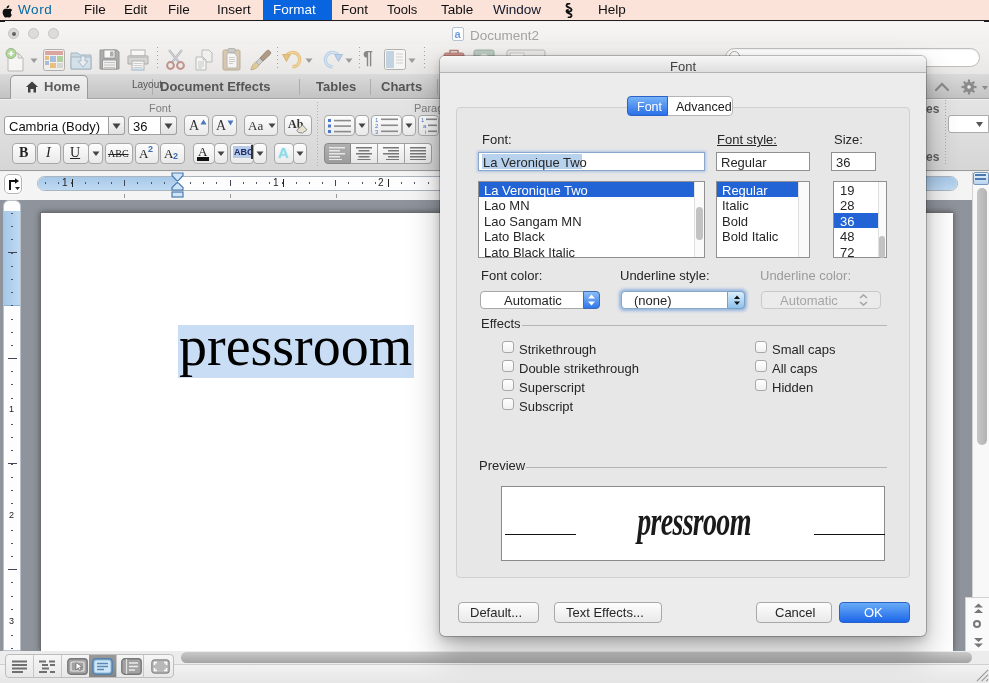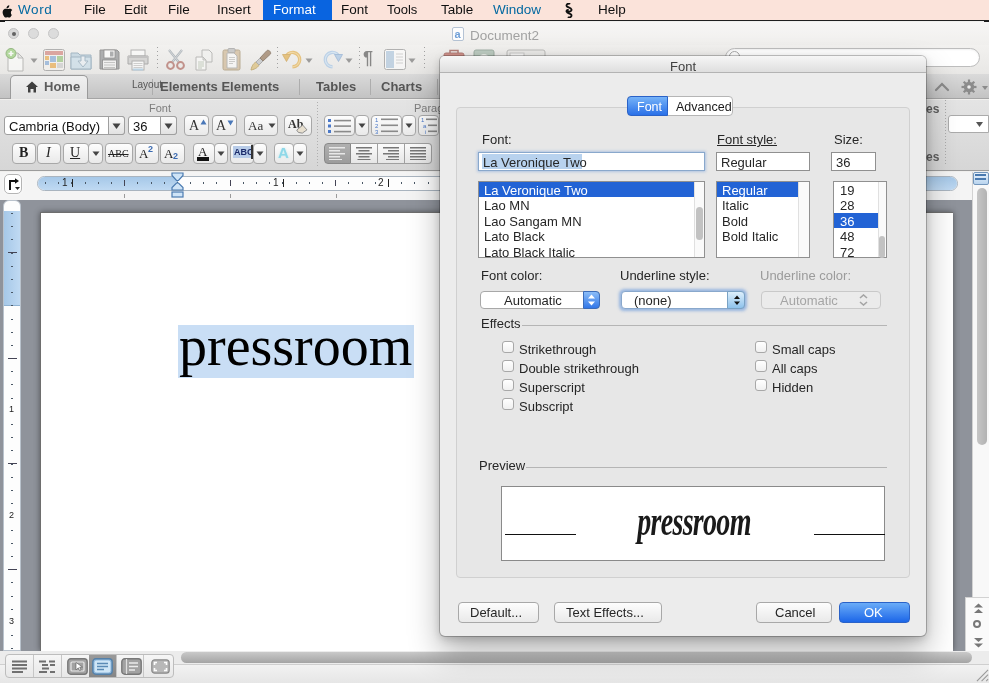--- a/index.html
+++ b/index.html
@@ -21,21 +21,21 @@
   <span class="abs" style="left:18px;top:2px;font-size:13.5px;font-weight:normal;color:#0369a1;letter-spacing:0.6px;">Word</span>
   <span class="abs" style="left:84px;top:2px;font-size:13.5px;color:#101010;">File</span>
   <span class="abs" style="left:124px;top:2px;font-size:13.5px;color:#101010;">Edit</span>
   <span class="abs" style="left:168px;top:2px;font-size:13.5px;color:#101010;">File</span>
   <span class="abs" style="left:217px;top:2px;font-size:13.5px;color:#101010;">Insert</span>
   <div class="abs" style="left:263px;top:0;width:69px;height:19.5px;background:#0964e0;"></div>
   <span class="abs" style="left:273px;top:2px;font-size:13.5px;color:#fff;">Format</span>
   <span class="abs" style="left:341px;top:2px;font-size:13.5px;color:#101010;">Font</span>
   <span class="abs" style="left:387px;top:2px;font-size:13px;color:#101010;">Tools</span>
   <span class="abs" style="left:441px;top:2px;font-size:13.5px;color:#101010;">Table</span>
-  <span class="abs" style="left:493px;top:2px;font-size:13.5px;color:#0369a1;">Window</span>
+  <span class="abs" style="left:493px;top:2px;font-size:13.5px;color:#0f172a;">Window</span>
   <svg class="abs" style="left:562px;top:3px" width="14" height="15" viewBox="0 0 14 15">
       <path d="M7.5 0.5 C4.5 0.5 4 2.5 5 3.5 C6 4.5 9 4.5 9.5 6.5 C10 8.5 7 9 5.5 8 M6.5 14.5 C9.5 14.5 10 12.5 9 11.5 C8 10.5 5 10.5 4.5 8.5 C4.3 7.6 5 7 6 6.9" stroke="#111" stroke-width="1.8" fill="none" stroke-linecap="round"></path>
     </svg>
   <span class="abs" style="left:598px;top:2px;font-size:13.5px;color:#101010;">Help</span>
 </div>
 <div class="abs" style="left:0;top:19.5px;width:989px;height:1.8px;background:#1f1f1f;"></div>
 <div class="abs" style="left:0;top:21px;width:5px;height:5px;background:radial-gradient(circle at 100% 100%, transparent 4.5px, #1b1b1b 4.5px);"></div>
 <div class="abs" style="left:984px;top:21px;width:5px;height:5px;background:radial-gradient(circle at 0 100%, transparent 4.5px, #1b1b1b 4.5px);"></div>
 
 <div class="abs" style="left:0;top:22px;width:989px;height:23px;background:linear-gradient(#f7f6f5,#f0efed);">
@@ -172,21 +172,21 @@
   <div class="abs" style="left:152px;top:5px;width:1px;height:16px;background:#adadad;"></div>
   <div class="abs" style="left:299px;top:5px;width:1px;height:16px;background:#adadad;"></div>
   <div class="abs" style="left:370px;top:5px;width:1px;height:16px;background:#adadad;"></div>
   <div class="abs" style="left:437px;top:5px;width:1px;height:16px;background:#adadad;"></div>
   <div class="abs" style="left:10px;top:1px;width:78px;height:24px;background:linear-gradient(#f0f0f0,#e2e2e2);border:1px solid #9a9a9a;border-bottom:none;border-radius:5px 5px 0 0;"></div>
   <svg class="abs" style="left:26px;top:7px" width="12" height="12" viewBox="0 0 12 12">
       <path d="M6 0.5 L12 6 L10 6 L10 11.5 L7.5 11.5 L7.5 8 L4.5 8 L4.5 11.5 L2 11.5 L2 6 L0 6 Z" fill="#3f3f3f"></path>
     </svg>
   <span class="abs" style="left:44px;top:5px;font-size:13px;font-weight:bold;color:#5d5d5d;">Home</span>
   <span class="abs" style="left:96px;top:5px;font-size:10px;font-weight:normal;color:#555;padding-left:36px;">Layout</span>
-  <span class="abs" style="left:160px;top:5px;font-size:13px;font-weight:bold;color:#555;">Elements Elements</span>
+  <span class="abs" style="left:160px;top:5px;font-size:13px;font-weight:bold;color:#555;">Document Effects</span>
   <span class="abs" style="left:316px;top:5px;font-size:13px;font-weight:bold;color:#555;">Tables</span>
   <span class="abs" style="left:381px;top:5px;font-size:13px;font-weight:bold;color:#555;">Charts</span>
 </div>
 
 <div class="abs" id="ribbon" style="left:0;top:100px;width:989px;height:71px;background:linear-gradient(#e4e4e4,#d6d6d6);border-bottom:1px solid #9c9c9c;">
   <span class="grp-lbl abs" style="left:149px;top:2px;">Font</span>
   <span class="grp-lbl abs" style="left:414px;top:2px;">Parag</span>
   <div class="abs" style="left:317px;top:2px;width:1px;height:64px;background:repeating-linear-gradient(#b0b0b0 0 1px, transparent 1px 3px);"></div>
 
   <div class="abs" style="left:4px;top:16px;width:121px;height:19px;background:#fff;border:1px solid #9f9f9f;border-radius:3px;"></div>

